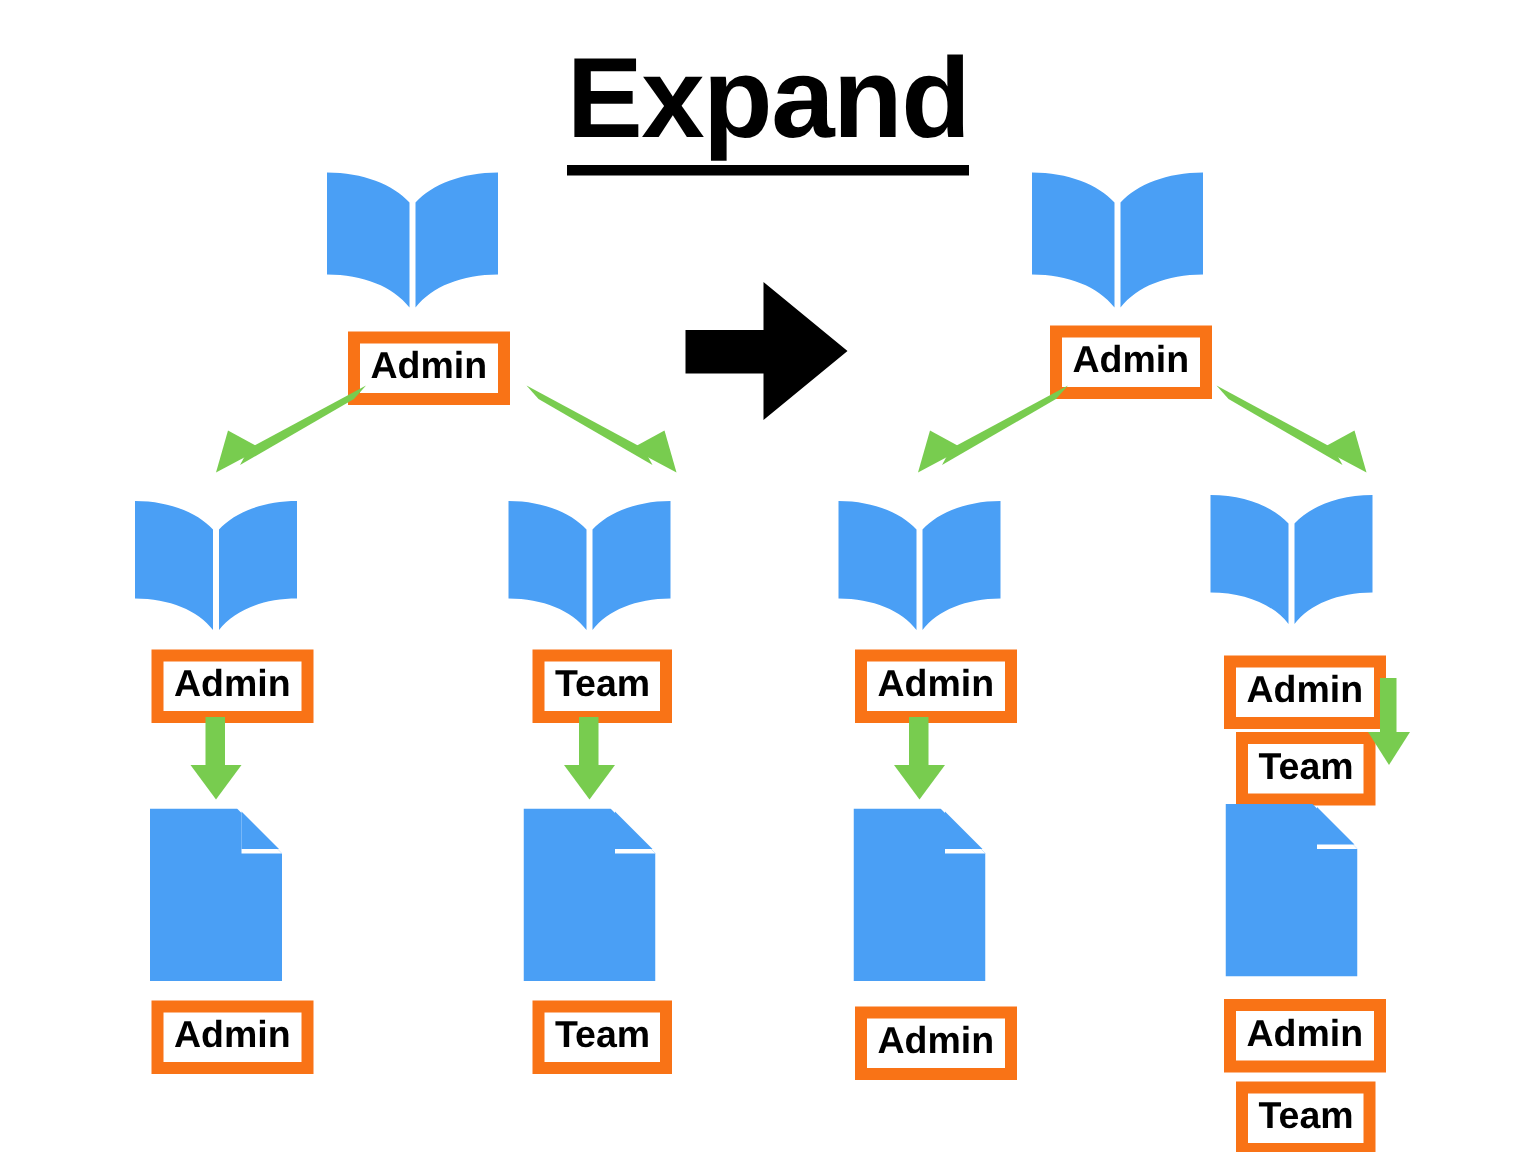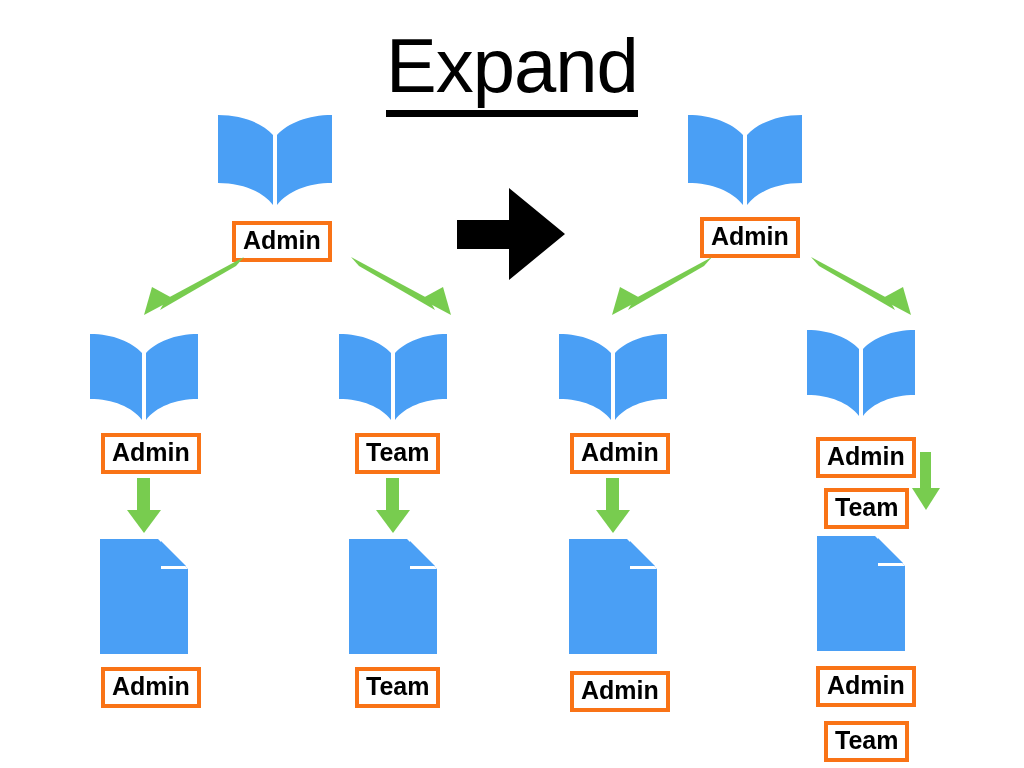--- a/index.html
+++ b/index.html
@@ -18,35 +18,35 @@
     overflow: hidden;
   }
   
   .title {
     position: absolute;
     left: 0;
     top: 28px;
     width: 1024px;
     text-align: center;
     font-size: 76px;
-    font-weight: normal;
+    font-weight: bold;
     color: #000000;
     letter-spacing: -1px;
     line-height: 1;
   }
   .title span.u {
     border-bottom: 7px solid #000;
     padding-bottom: 2px;
   }
 
   
   .tag {
     position: absolute;
     box-sizing: border-box;
-    border: 4px solid #f97316;
+    border: 8px solid #f97316;
     background: #ffffff;
     color: #000000;
     font-weight: bold;
     font-size: 25px;
     line-height: 1;
     display: flex;
     align-items: center;
     justify-content: center;
     padding: 3px 7px 5px 7px;
     white-space: nowrap;

